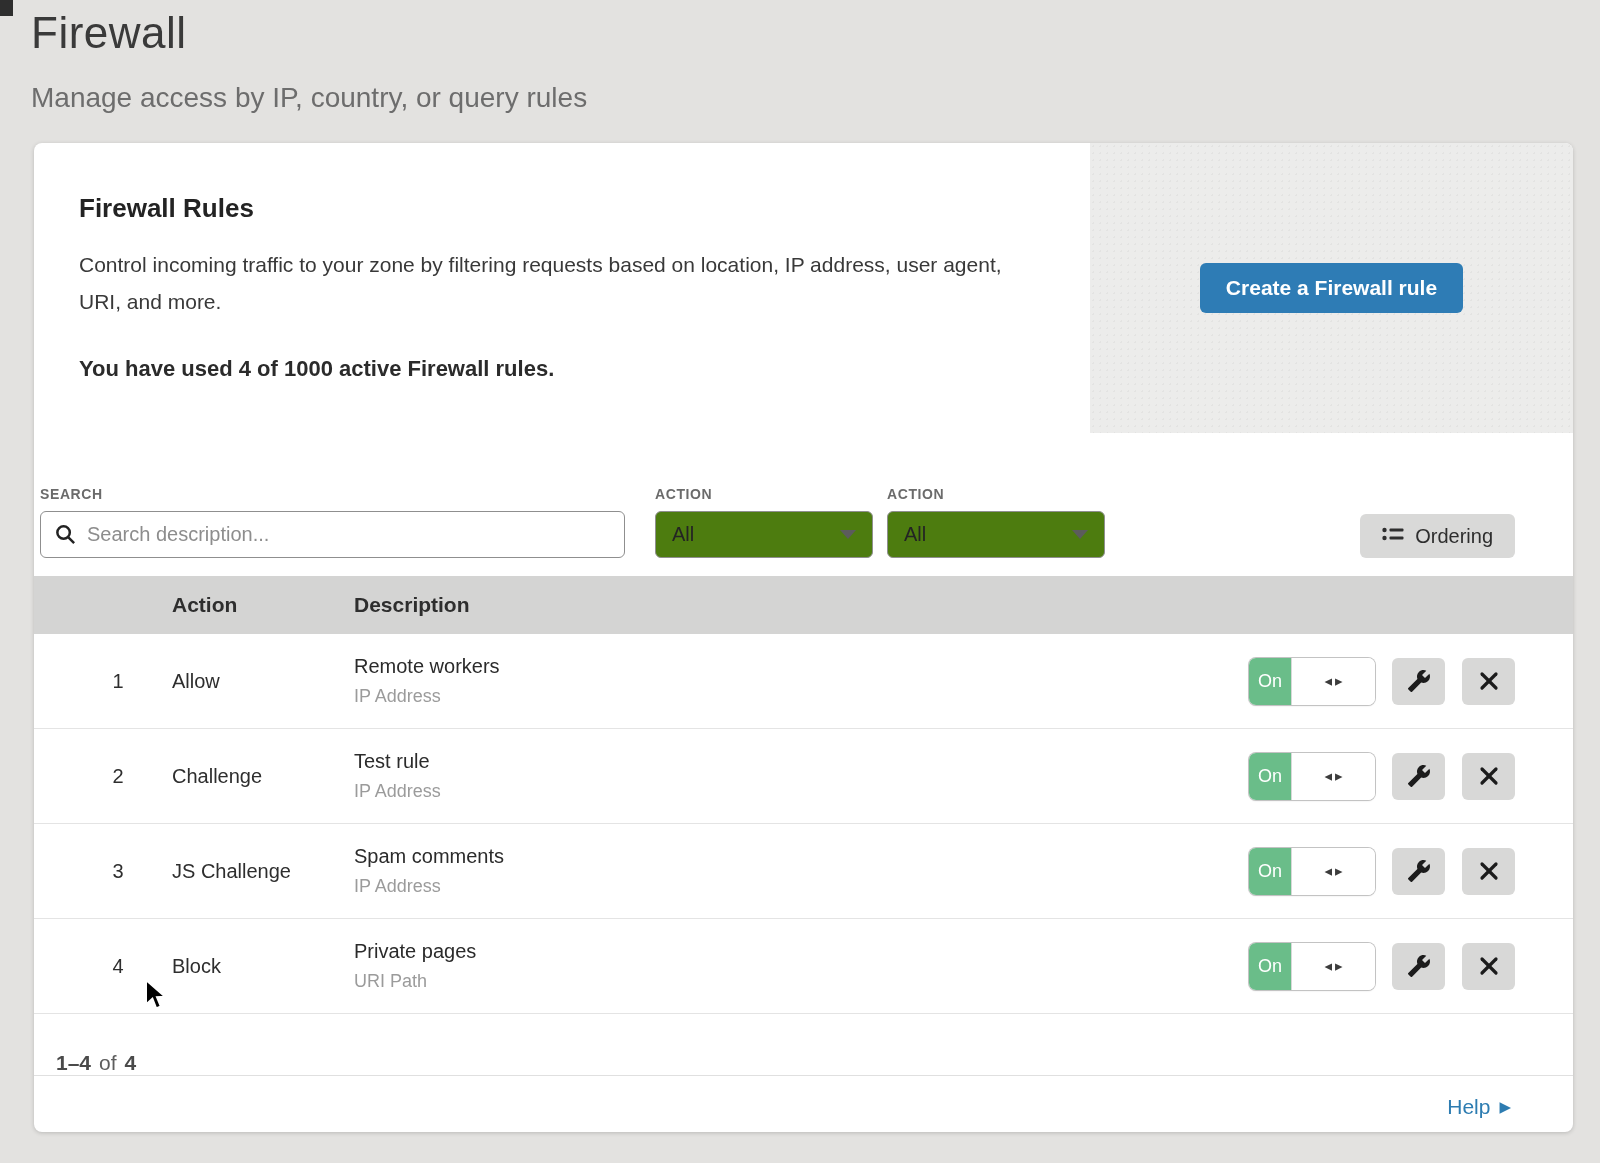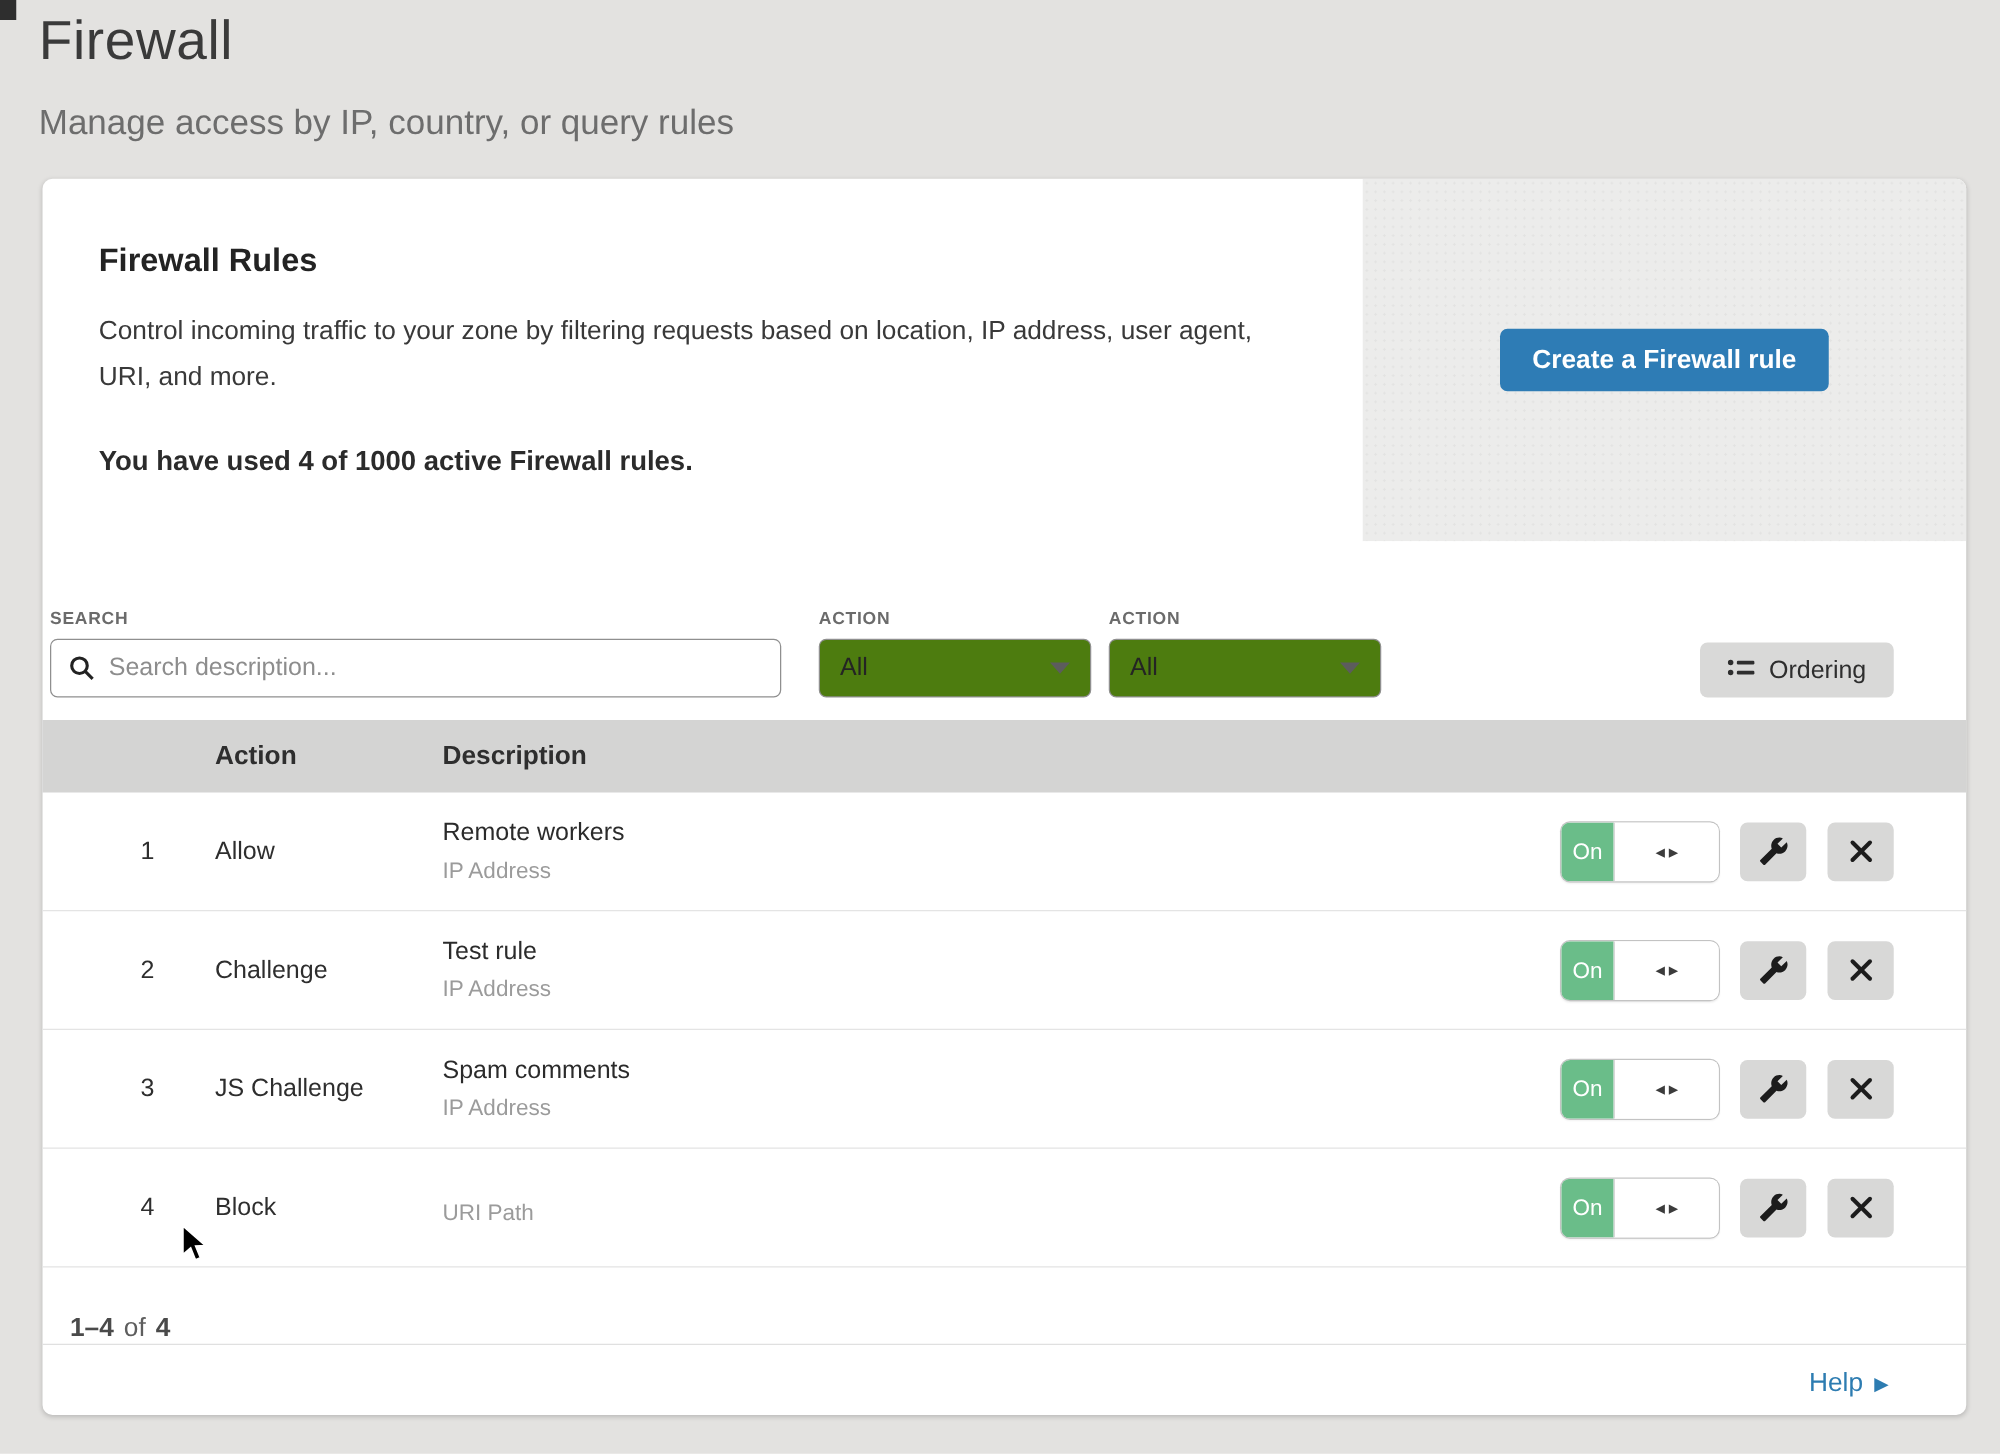--- a/index.html
+++ b/index.html
@@ -254,20 +254,21 @@
             <line x1="17" y1="3" x2="3" y2="17"></line>
         </svg>
       </button>
     </div>
   </div>
 
   <div class="rule-row tbl-grid">
     <div class="cell-num">4</div>
     <div class="cell-action">Block</div>
     <div class="cell-desc">
+      <div class="desc-title">Private pages</div>
       <div class="desc-sub">URI Path</div>
     </div>
     <div class="cell-controls">
       <div class="toggle">
         <div class="toggle-on">On</div>
         <div class="toggle-handle">
             <span>◂</span>
             <span>▸</span>
           </div>
       </div>

